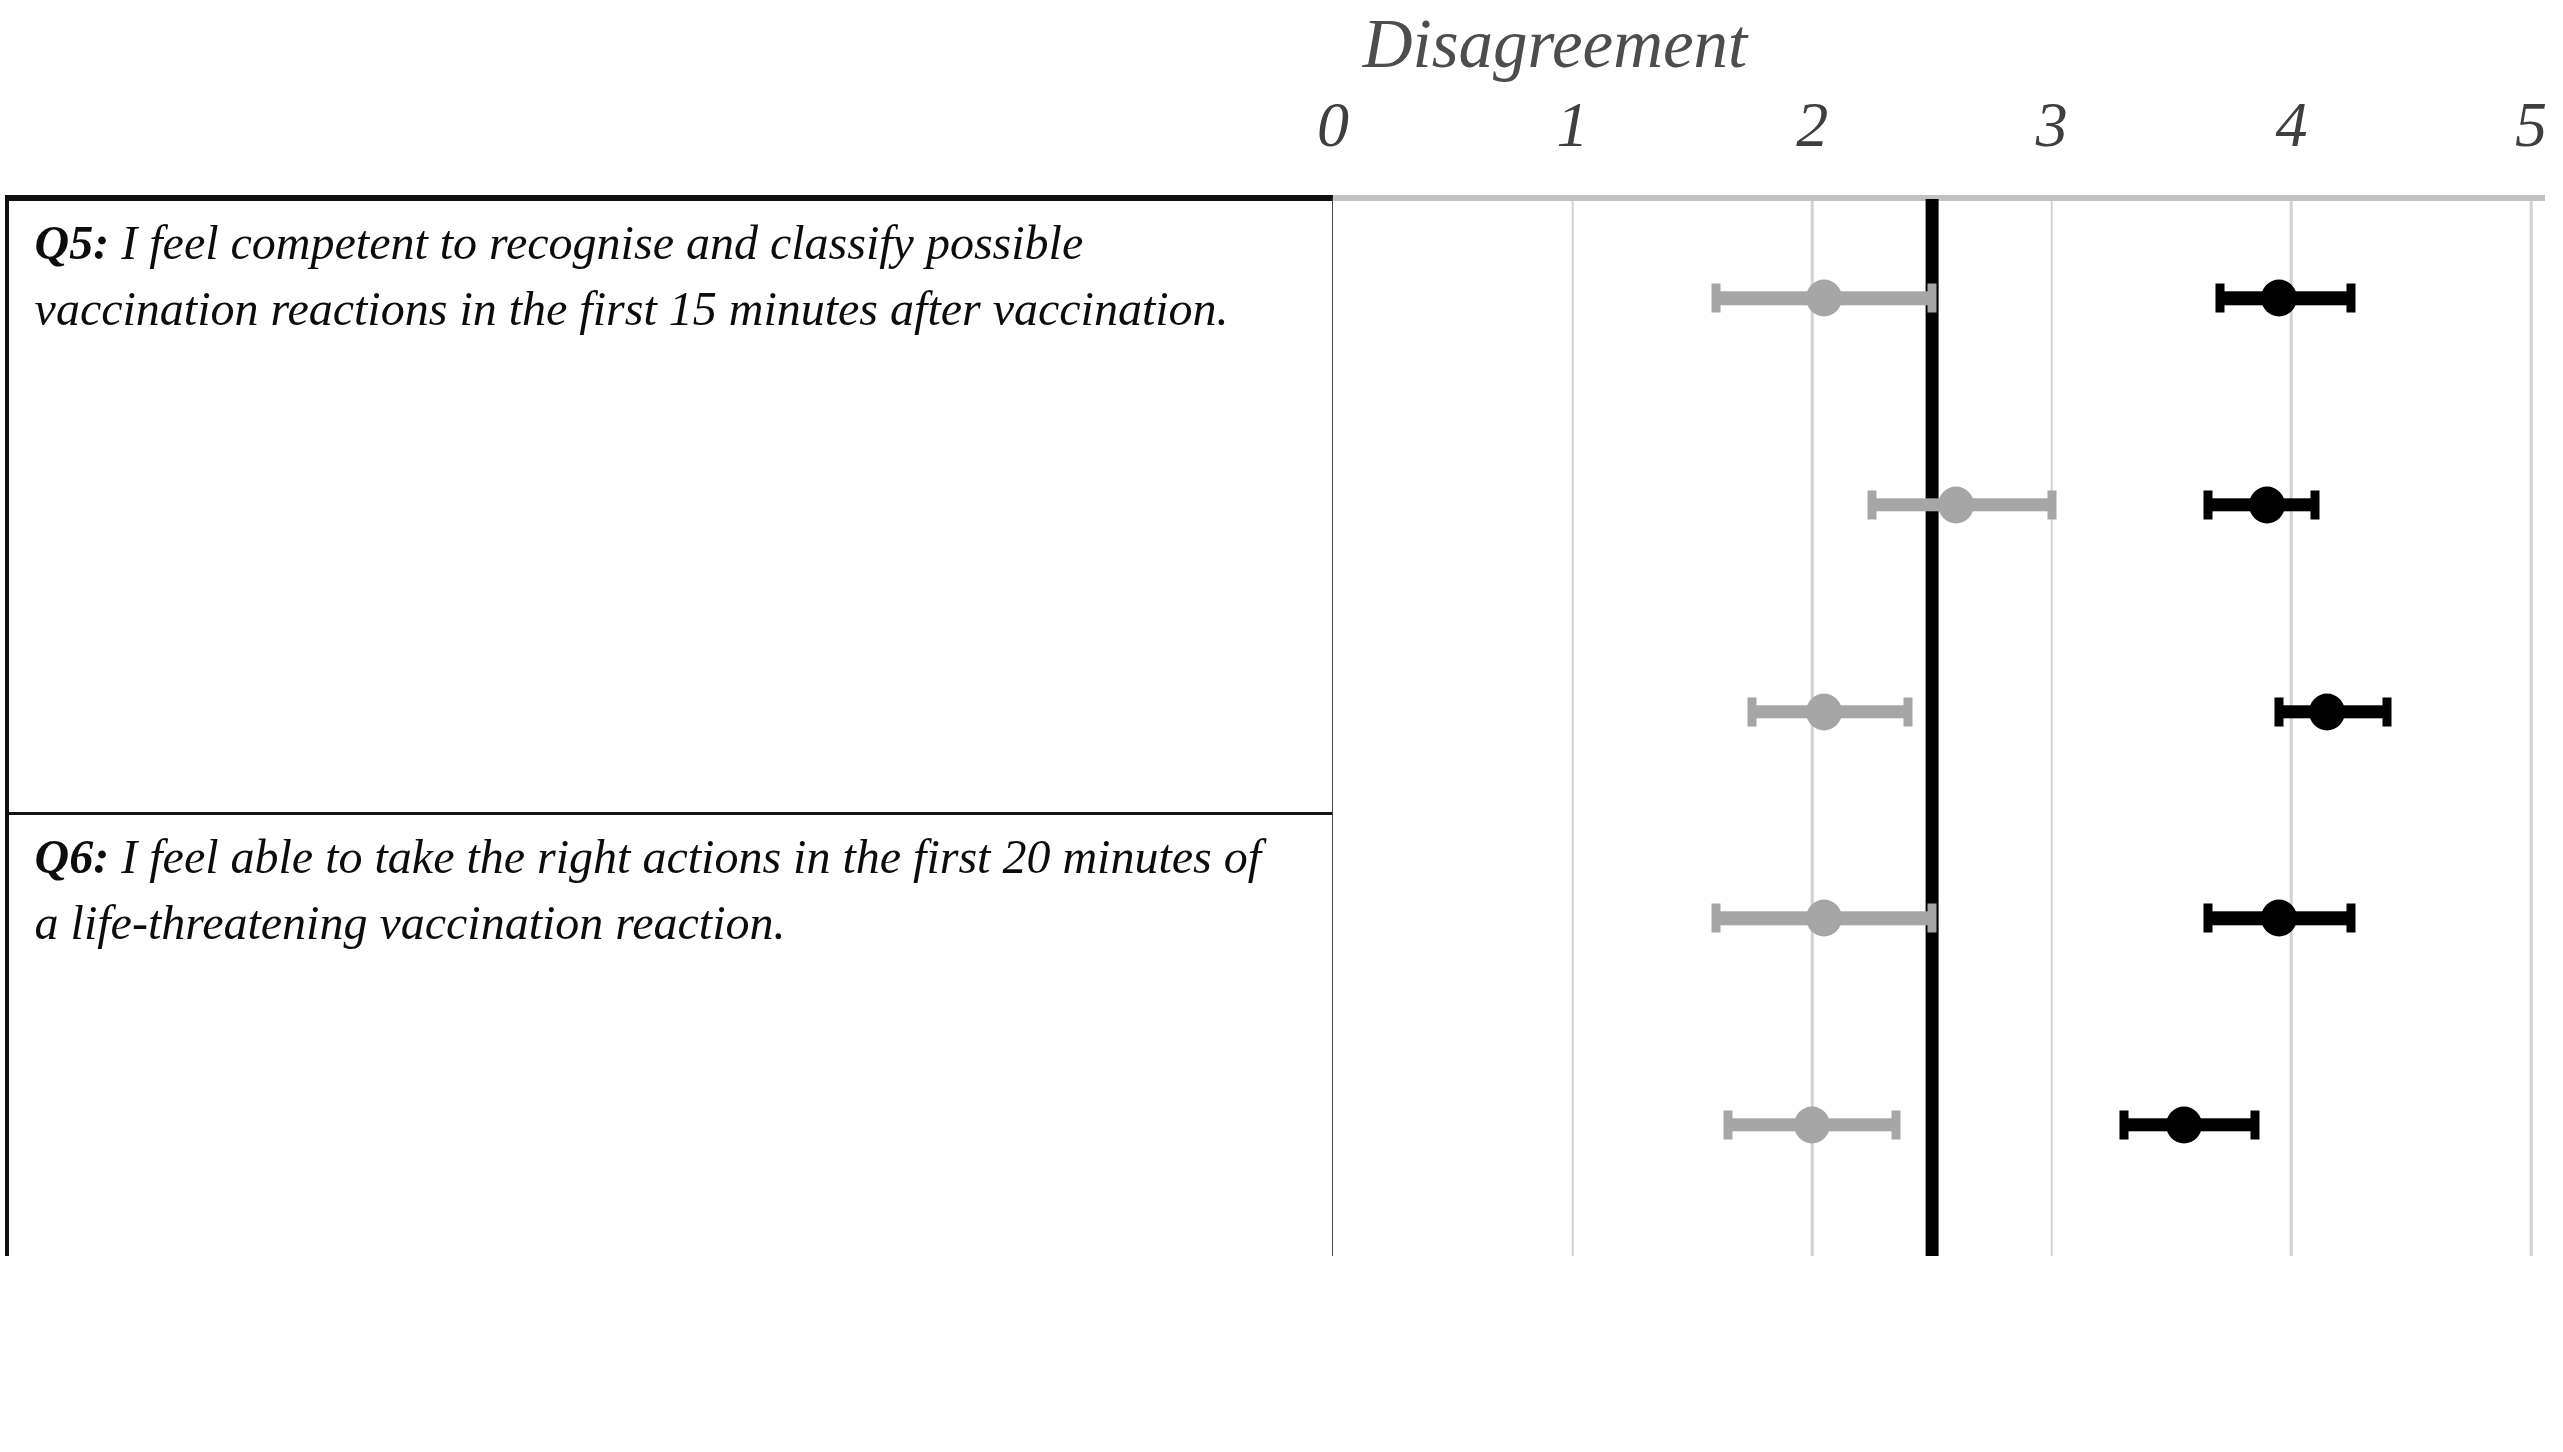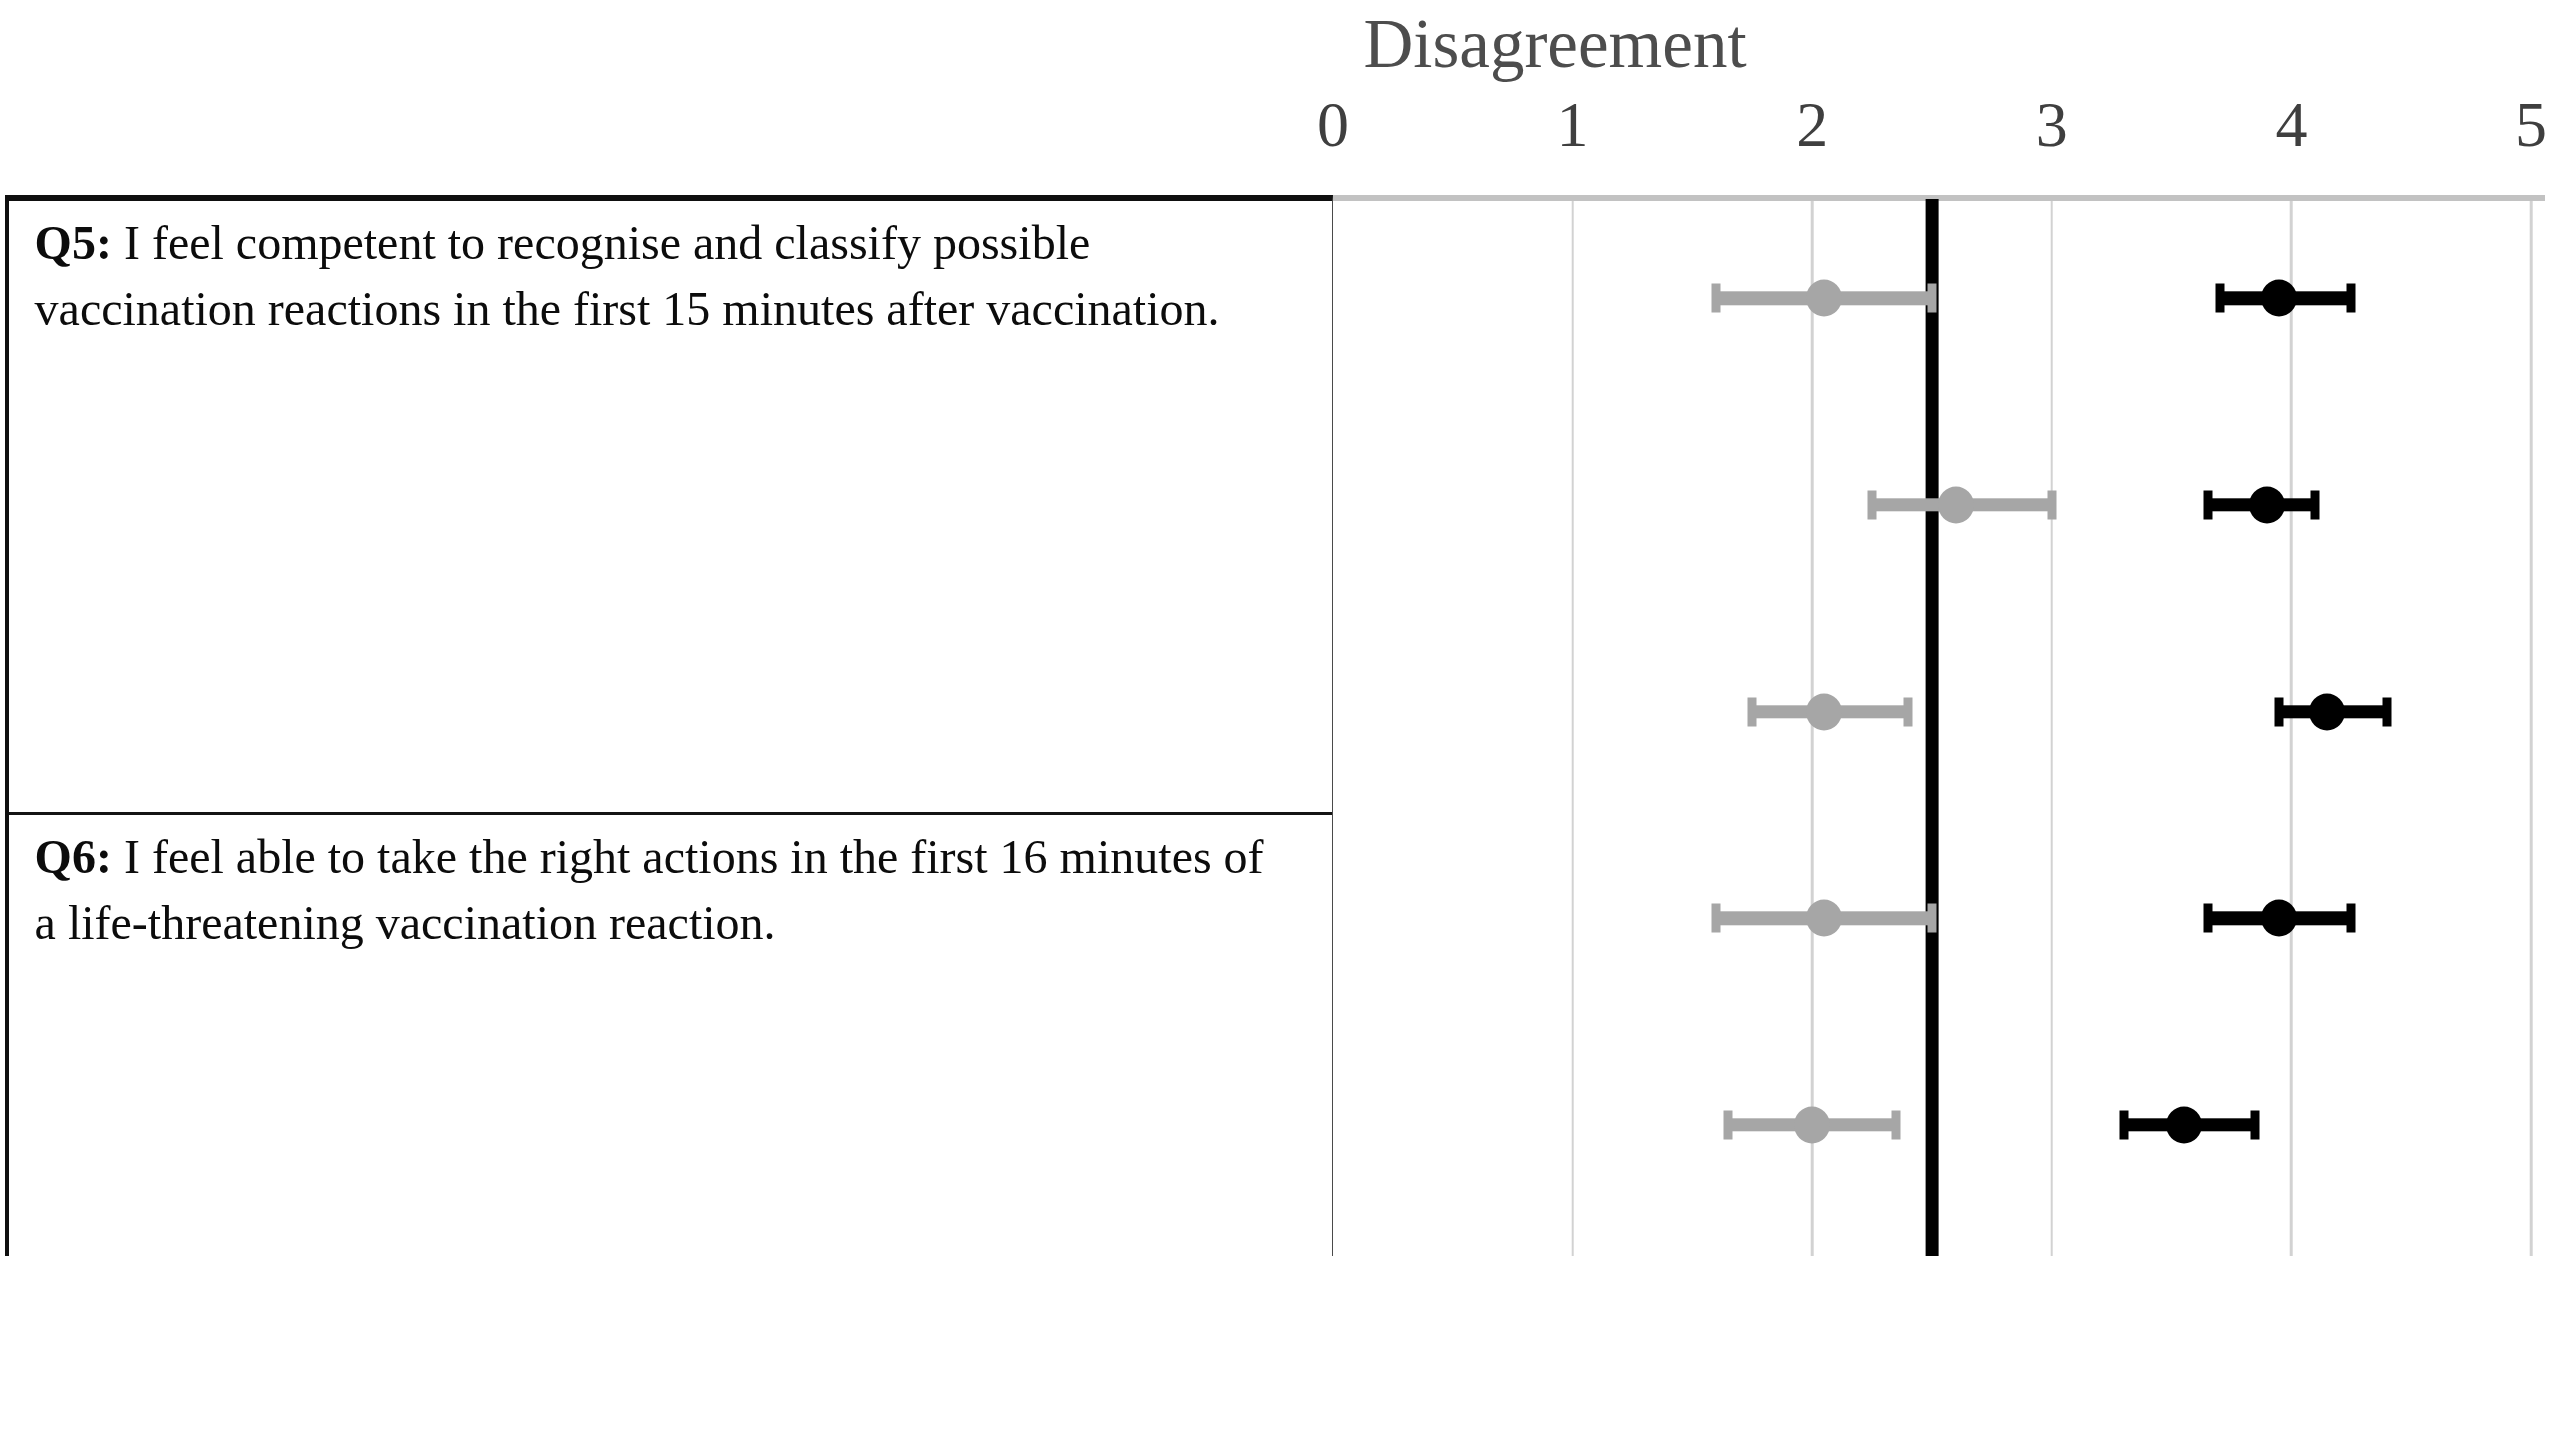--- a/index.html
+++ b/index.html
@@ -2,20 +2,21 @@
 <html style="font-size:10.2px"><head>
 <meta charset="utf-8">
 <style>
   html,body{margin:0;padding:0;background:#ffffff;}
   .stage{
     position:relative;
     width:2563px;height:1256px;
     background:#ffffff;
     font-family:"Liberation Serif", serif;
     overflow:hidden;
+    font-style:italic;
   }
   
   .axis-header{
     position:absolute;
     top:5.1px;
     transform:translateX(-50%);
     font-size:69px;
     color:#4d4d4d;
     white-space:nowrap;
   }
@@ -126,21 +127,21 @@
     <span class="tick-label" style="left: 100%;">5</span>
   </div>
 
   <div class="q-table">
     <div class="q-row">
       <span class="q-prefix">Q5:</span>
       <span class="q-text">I feel competent to recognise and classify possible vaccination reactions in the first 15 minutes after vaccination.</span>
     </div>
     <div class="q-row">
       <span class="q-prefix">Q6:</span>
-      <span class="q-text">I feel able to take the right actions in the first 16 minutes of a life-threatening vaccination reaction.</span>
+      <span class="q-text">I feel able to take the right actions in the first 20 minutes of a life-threatening vaccination reaction.</span>
     </div>
   </div>
 
   <div class="plot">
     <div class="plot-top-border"></div>
 
     <div class="gridline" style="left: 20%;"></div>
     <div class="gridline" style="left: 40%;"></div>
     <div class="gridline" style="left: 60%;"></div>
     <div class="gridline" style="left: 80%;"></div>

